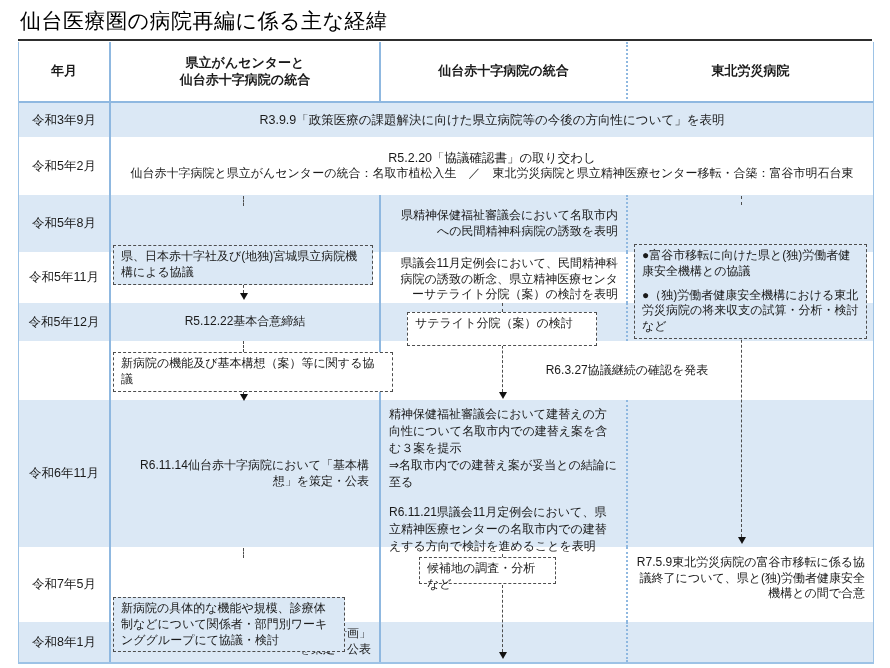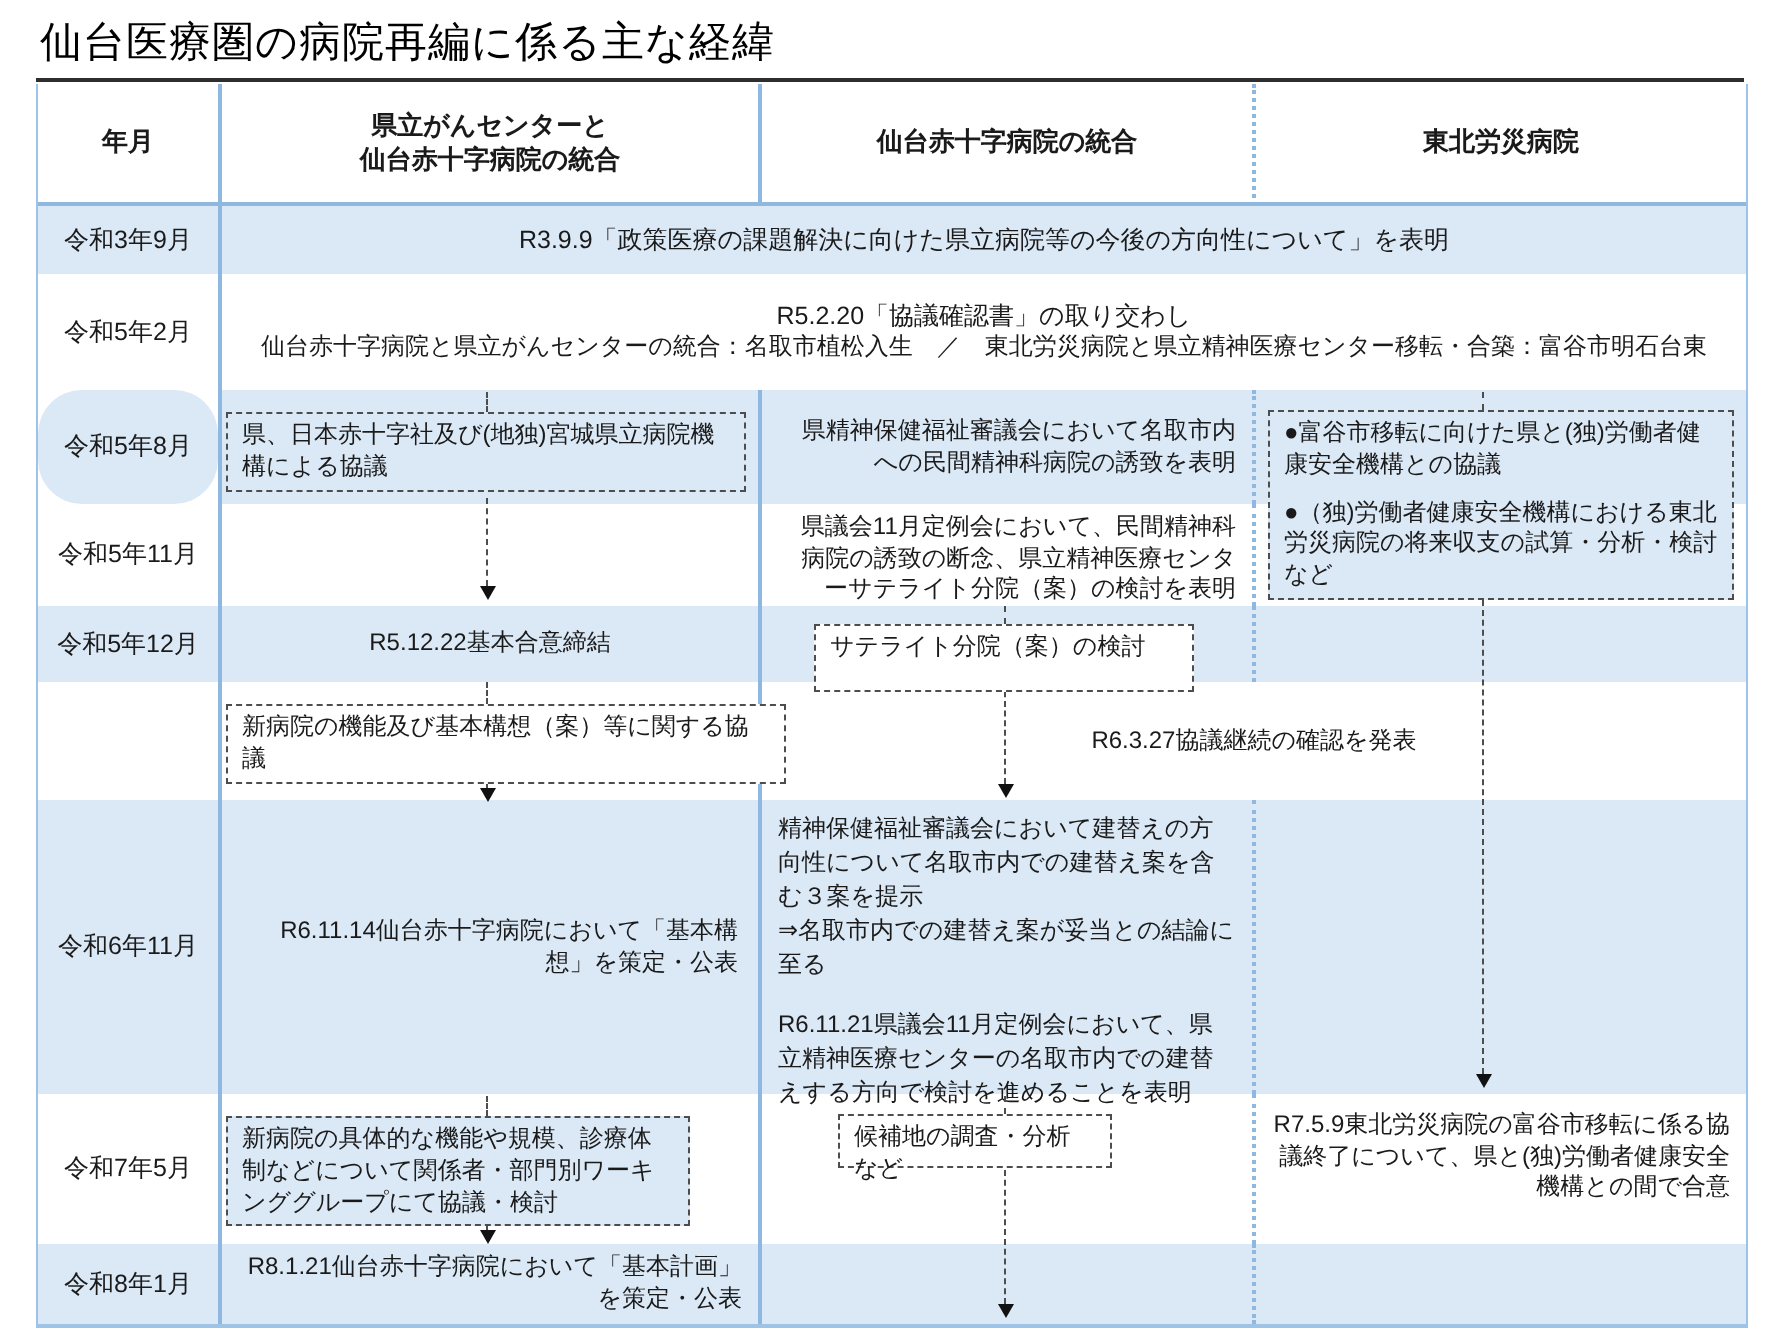--- a/index.html
+++ b/index.html
@@ -32,21 +32,21 @@
   .top-left { align-items:flex-start; }
   .col { flex-direction:column; }
   .stack { display:flex; flex-direction:column; justify-content:center; gap:3px; }
   .para-gap { margin-top:10px; }
   
   .fbox {
     position:absolute; z-index:3; box-sizing:border-box;
     border:1.5px dashed #4d4d4d; padding:3px 7px;
     font-size:12px; line-height:1.32; text-align:left; color:#1a1a1a;
   }
-  .bluefill { background:#dbe8f5; }
+  .bluefill { background:#dbe8f5;margin-top:39px; }
   .whitefill { background:#ffffff; }
   
   .dash { position:absolute; z-index:2; width:0; border-left:1.5px dashed #4d4d4d; }
   .ahead {
     position:absolute; z-index:2; width:0; height:0;
     border-left:4px solid transparent; border-right:4px solid transparent; border-top:7px solid #111;
   }
 </style>
 </head>
 <body>
@@ -64,21 +64,21 @@
 
   <div class="cell blue" style="grid-area:2/1;">令和3年9月</div>
   <div class="cell blue bl-solid" style="grid-area:2/2/3/5;">R3.9.9「政策医療の課題解決に向けた県立病院等の今後の方向性について」を表明</div>
 
   <div class="cell" style="grid-area:3/1;">令和5年2月</div>
   <div class="cell bl-solid col" style="grid-area:3/2/4/5;">
     <div>R5.2.20「協議確認書」の取り交わし</div>
     <div style="font-size:12px;">仙台赤十字病院と県立がんセンターの統合：名取市植松入生　／　東北労災病院と県立精神医療センター移転・合築：富谷市明石台東</div>
   </div>
 
-  <div class="cell blue" style="grid-area:4/1;border-radius:22px;">令和5年8月</div>
+  <div class="cell blue" style="grid-area:4/1;">令和5年8月</div>
   <div class="cell blue bl-solid" style="grid-area:4/2;"></div>
   <div class="cell blue bl-solid body-left" style="grid-area:4/3; font-size:12px;">県精神保健福祉審議会において名取市内への民間精神科病院の誘致を表明</div>
   <div class="cell blue bl-dot" style="grid-area:4/4;"></div>
 
   <div class="cell" style="grid-area:5/1;">令和5年11月</div>
   <div class="cell bl-solid" style="grid-area:5/2;"></div>
   <div class="cell bl-solid body-left top-left" style="grid-area:5/3; font-size:12px;">県議会11月定例会において、民間精神科病院の誘致の断念、県立精神医療センターサテライト分院（案）の検討を表明</div>
   <div class="cell bl-dot" style="grid-area:5/4;"></div>
 
   <div class="cell blue" style="grid-area:6/1;">令和5年12月</div>

